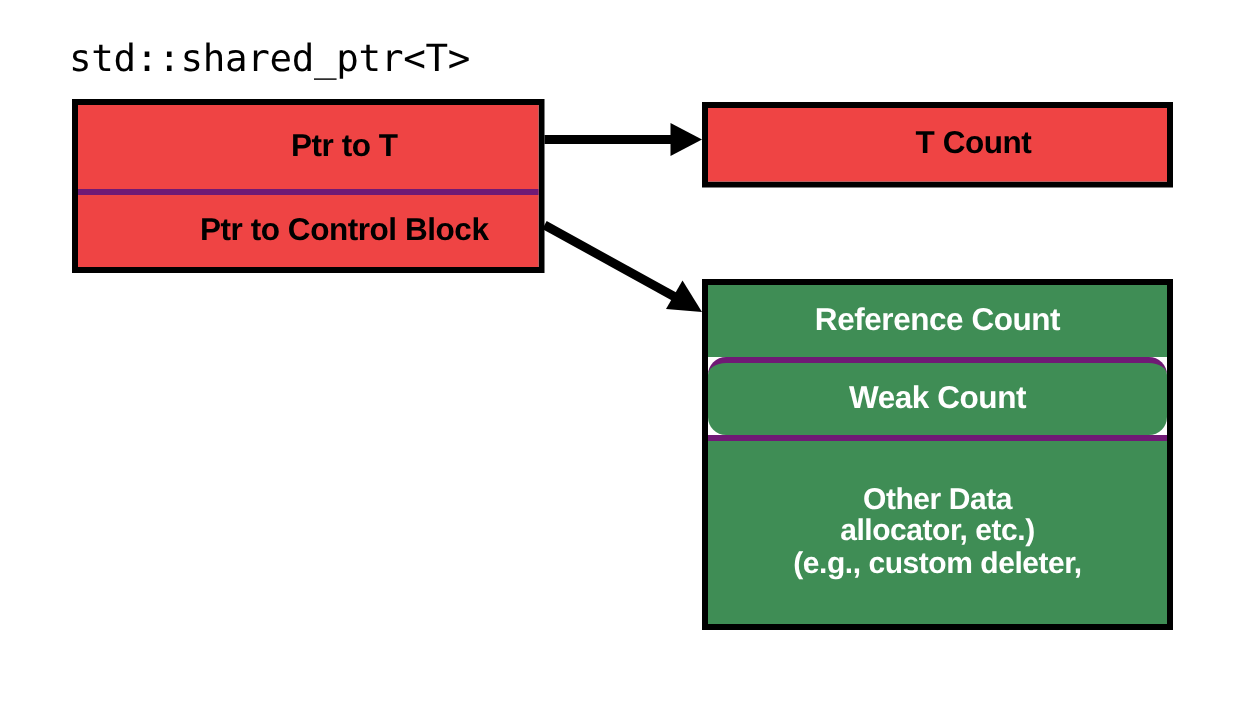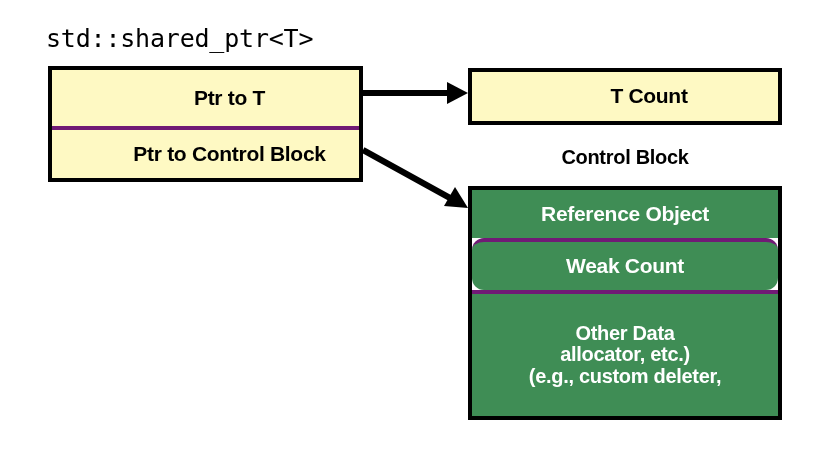--- a/index.html
+++ b/index.html
@@ -36,21 +36,21 @@
     align-items:center;
     justify-content:center;
     text-align:center;
     font-family:"Liberation Sans","DejaVu Sans",sans-serif;
     font-weight:bold;
     line-height:1.06;
     letter-spacing:-0.3px;
   }
   .cell.divided-top{border-top:4px solid #701a75;}
 
-  .blue{background:#fef9c3;color:#000000;padding-left:48px;}
+  .blue{background:#ef4444;color:#000000;padding-left:48px;}
   .green{background:#3f8d55;color:#ffffff;}
 
   
   #shared-ptr-box{left:48px;top:66px;width:315px;height:116px;}
   #cell-ptr-t{height:56px;font-size:21px;}
   #cell-ptr-cb{height:52px;font-size:21px;}
 
   #t-object-box{left:468px;top:68px;width:314px;height:57px;}
   #cell-t-object{height:49px;font-size:21px;}
 
@@ -83,24 +83,23 @@
 
   <div class="box" id="shared-ptr-box">
     <div class="cell blue" id="cell-ptr-t">Ptr to T</div>
     <div class="cell blue divided-top" id="cell-ptr-cb">Ptr to Control Block</div>
   </div>
 
   <div class="box" id="t-object-box">
     <div class="cell blue" id="cell-t-object">T Count</div>
   </div>
 
-  <div class="caption" id="caption-control-block">Control Block</div>
 
   <div class="box" id="control-block-box">
-    <div class="cell green" id="cell-ref-count">Reference Object</div>
+    <div class="cell green" id="cell-ref-count">Reference Count</div>
     <div class="cell green divided-top" id="cell-weak-count">Weak Count</div>
     <div class="cell green divided-top" id="cell-other-data">
       <span class="ln">Other Data</span>
       <span class="ln">allocator, etc.)</span>
       <span class="ln">(e.g., custom deleter,</span>
     </div>
   </div>
 
   <svg id="arrows" viewBox="0 0 824 468">
     <g>

